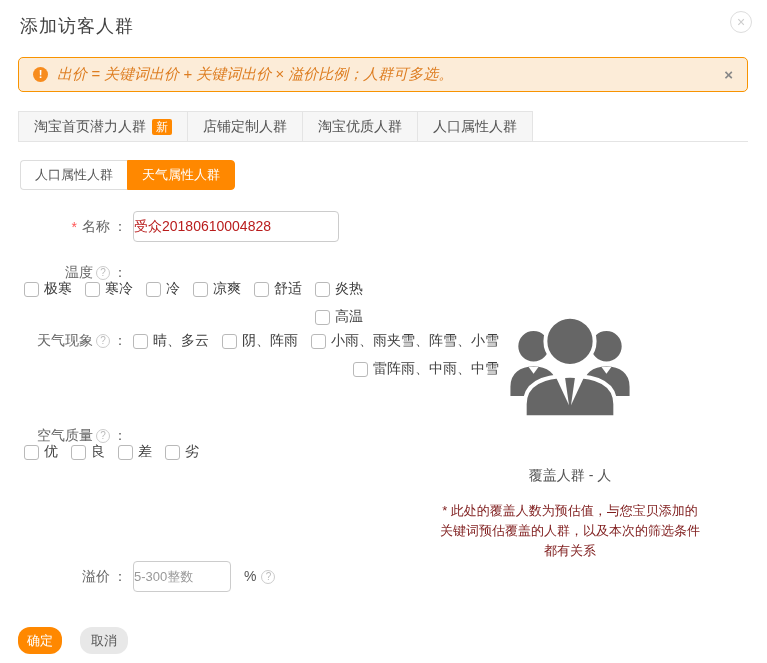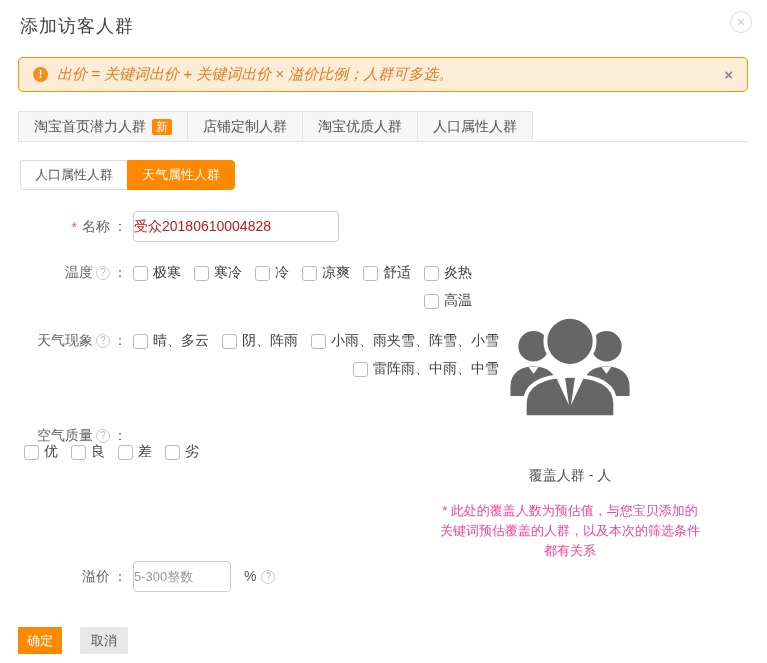--- a/index.html
+++ b/index.html
@@ -111,27 +111,27 @@
   }
   .cb-text { font-size: 14px; color: #404040; white-space: nowrap; }
 
   
   .audience-panel {
     position: absolute; left: 425px; top: 300px; width: 290px;
     text-align: center;
   }
   .audience-icon-wrap { width: 148px; margin: 0 auto; }
   .coverage-text { margin-top: 35px; font-size: 14px; color: #555; }
-  .coverage-note { margin-top: 16px; font-size: 13px; color: #ec4899; line-height: 20px; }
+  .coverage-note { margin-top: 16px; font-size: 13px; color: #7f1d1d; line-height: 20px; }
 
   
   .footer { position: absolute; left: 18px; top: 627px; display: flex; gap: 18px; }
   .btn {
     height: 27px; line-height: 27px; font-size: 13px; border: none;
-    border-radius: 1px; cursor: pointer; padding: 0 9px;
+    border-radius: 12px; cursor: pointer; padding: 0 9px;
     font-family: "Liberation Sans", sans-serif;
   }
   .btn-primary { background: #ff8800; color: #fff; }
   .btn-default { background: #e8e8e8; color: #555; padding: 0 11px; }
 </style>
 </head>
 <body>
 
 <div class="dlg-title">添加访客人群</div>
 <div class="dlg-close">×</div>
@@ -167,21 +167,21 @@
   <div class="form-label">
     <span class="req">*</span>
     <span>名称</span>
     <span>：</span>
   </div>
   <div class="form-controls">
     <input class="text-input name-input" type="text" value="受众20180610004828" style="">
   </div>
 </div>
 
-<div class="form-row" style="top:265px;">
+<div class="form-row" style="top:265px;flex-direction:column;">
   <div class="form-label">
     <span>温度</span>
     <span class="help">?</span>
     <span>：</span>
   </div>
   <div class="form-controls">
       <div class="cb-line">
         <label class="cb-item">
           <span class="cb-box"></span>
           <span class="cb-text">极寒</span>

